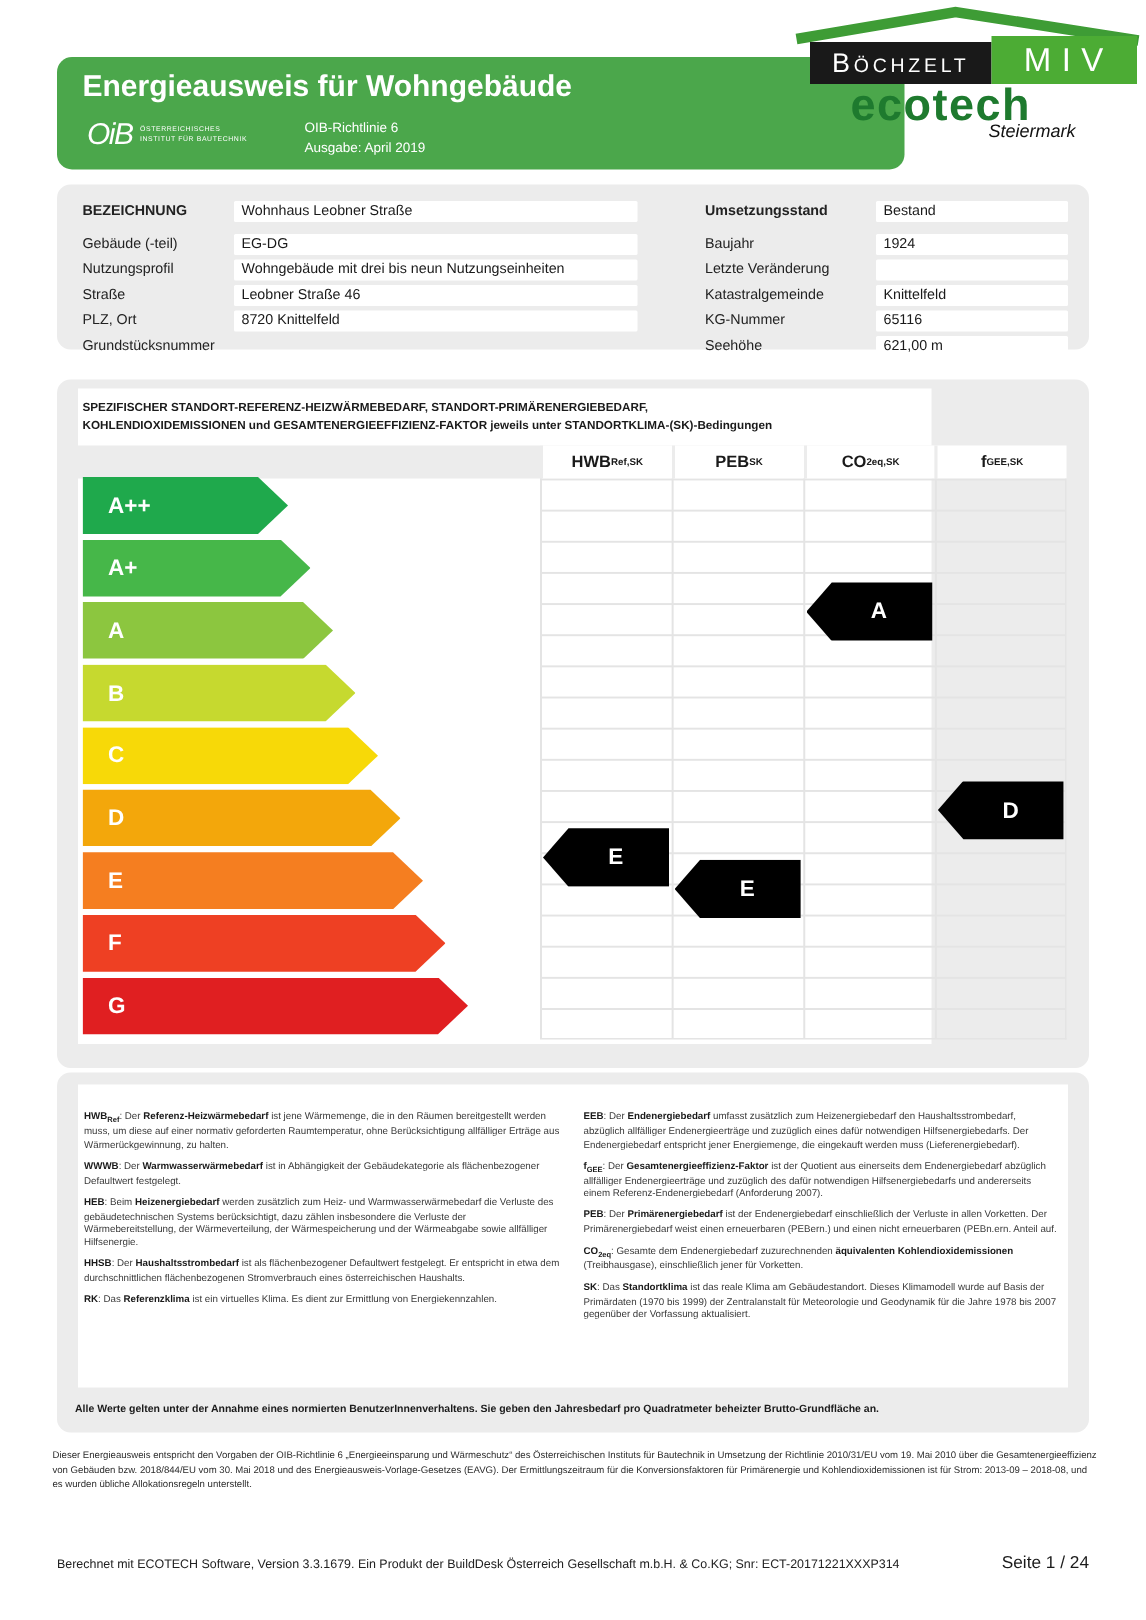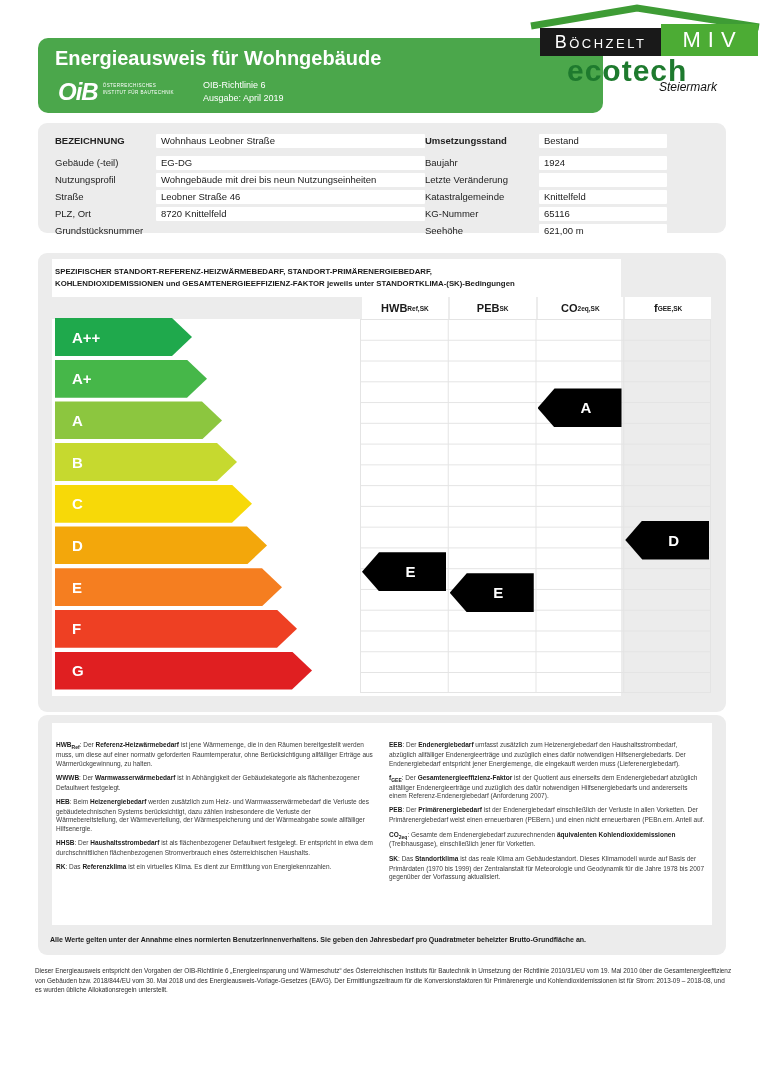--- a/index.html
+++ b/index.html
@@ -5,21 +5,21 @@
   * { margin:0; padding:0; box-sizing:border-box; }
   body { background:#fff; }
   .page { position:relative; width:764px; height:1080px; background:#fff;
           font-family:"Liberation Sans", sans-serif; color:#1a1a1a; overflow:hidden; }
 
   
   .banner { position:absolute; left:38px; top:38px; width:565px; height:75px;
             background:#4BA74B; border-radius:10px; }
   .banner-title { position:absolute; left:17px; top:9px; font-size:20px; font-weight:bold; color:#fff; }
   .oib { position:absolute; left:20px; top:42px; display:flex; gap:5px; color:#fff; }
-  .oib-mark { font-size:24px; font-weight:bold; font-style:italic; letter-spacing:-1px; line-height:1; }
+  .oib-mark { font-size:20px; font-weight:normal; font-style:italic; letter-spacing:-1px; line-height:1; }
   .oib-sub { font-size:4.6px; line-height:1.5; letter-spacing:.4px; margin-top:3px; }
   .richtlinie { position:absolute; left:165px; top:41px; color:#fff; font-weight:normal;
                 font-size:9px; line-height:1.4; }
 
   
   .brand { position:absolute; left:527px; top:2px; width:236px; height:100px; }
   .roof { position:absolute; left:0; top:0; }
   .bx-black { position:absolute; left:13px; top:26px; width:121px; height:28px; background:#191919;
               color:#fff; display:flex; align-items:center; justify-content:center; z-index:3; }
   .bx-black span { display:block; font-size:13px; letter-spacing:2.5px; }
@@ -30,21 +30,21 @@
   .ecotech { position:absolute; left:40px; top:42px; font-size:30px; font-weight:bold;
              color:#1E7A2E; letter-spacing:1px; z-index:2;margin-top:10px; }
   .steiermark { position:absolute; right:46px; top:78px; font-style:italic; font-size:12px;
                 color:#111; z-index:2; }
 
   
   .card1 { position:absolute; left:38px; top:123px; width:688px; height:110px;
            background:#ECECEC; border-radius:9px; padding-top:9px; }
   .info-cols { display:flex; }
   .info-left { width:387px; padding-left:17px; }
-  .info-right { flex:1; }
+  .info-right { flex:1; padding-left:45px; }
   .irow { display:flex; align-items:center; height:17px; }
   .irow.head { margin-bottom:5px; }
   .irow.head .ilabel { font-weight:bold; }
   .ilabel { font-size:9.5px; color:#222; }
   .info-left .ilabel { width:110px; }
   .info-right .ilabel { width:114px; }
   .ival { background:#fff; height:14px; font-size:9.5px; padding:1px 5px; display:flex;
           align-items:center; border-radius:1px; white-space:nowrap; overflow:hidden; }
   .info-left .ival { width:292px; }
   .info-right .ival { width:128px; }
@@ -310,14 +310,18 @@
 
           <p class="fn"><b><span>SK</span><sub></sub></b><span>: Das </span><b>Standortklima</b><span> ist das reale Klima am Gebäudestandort. Dieses Klimamodell wurde auf Basis der Primärdaten (1970 bis 1999) der Zentralanstalt für Meteorologie und Geodynamik für die Jahre 1978 bis 2007 gegenüber der Vorfassung aktualisiert.</span></p>
 
       </div>
     </div>
     <div class="bold-note">Alle Werte gelten unter der Annahme eines normierten BenutzerInnenverhaltens. Sie geben den Jahresbedarf pro Quadratmeter beheizter Brutto-Grundfläche an.</div>
   </div>
 
   <div class="legal">Dieser Energieausweis entspricht den Vorgaben der OIB-Richtlinie 6 „Energieeinsparung und Wärmeschutz“ des Österreichischen Instituts für Bautechnik in Umsetzung der Richtlinie 2010/31/EU vom 19. Mai 2010 über die Gesamtenergieeffizienz von Gebäuden bzw. 2018/844/EU vom 30. Mai 2018 und des Energieausweis-Vorlage-Gesetzes (EAVG). Der Ermittlungszeitraum für die Konversionsfaktoren für Primärenergie und Kohlendioxidemissionen ist für Strom: 2013-09 – 2018-08, und es wurden übliche Allokationsregeln unterstellt.</div>
 
+  <div class="footer">
+    <div class="footer-left">Berechnet mit ECOTECH Software, Version 3.3.1679. Ein Produkt der BuildDesk Österreich Gesellschaft m.b.H. &amp; Co.KG; Snr: ECT-20171221XXXP314</div>
+    <div class="footer-page">Seite 1 / 24</div>
+  </div>
 
 </div>
 
 </body></html>

